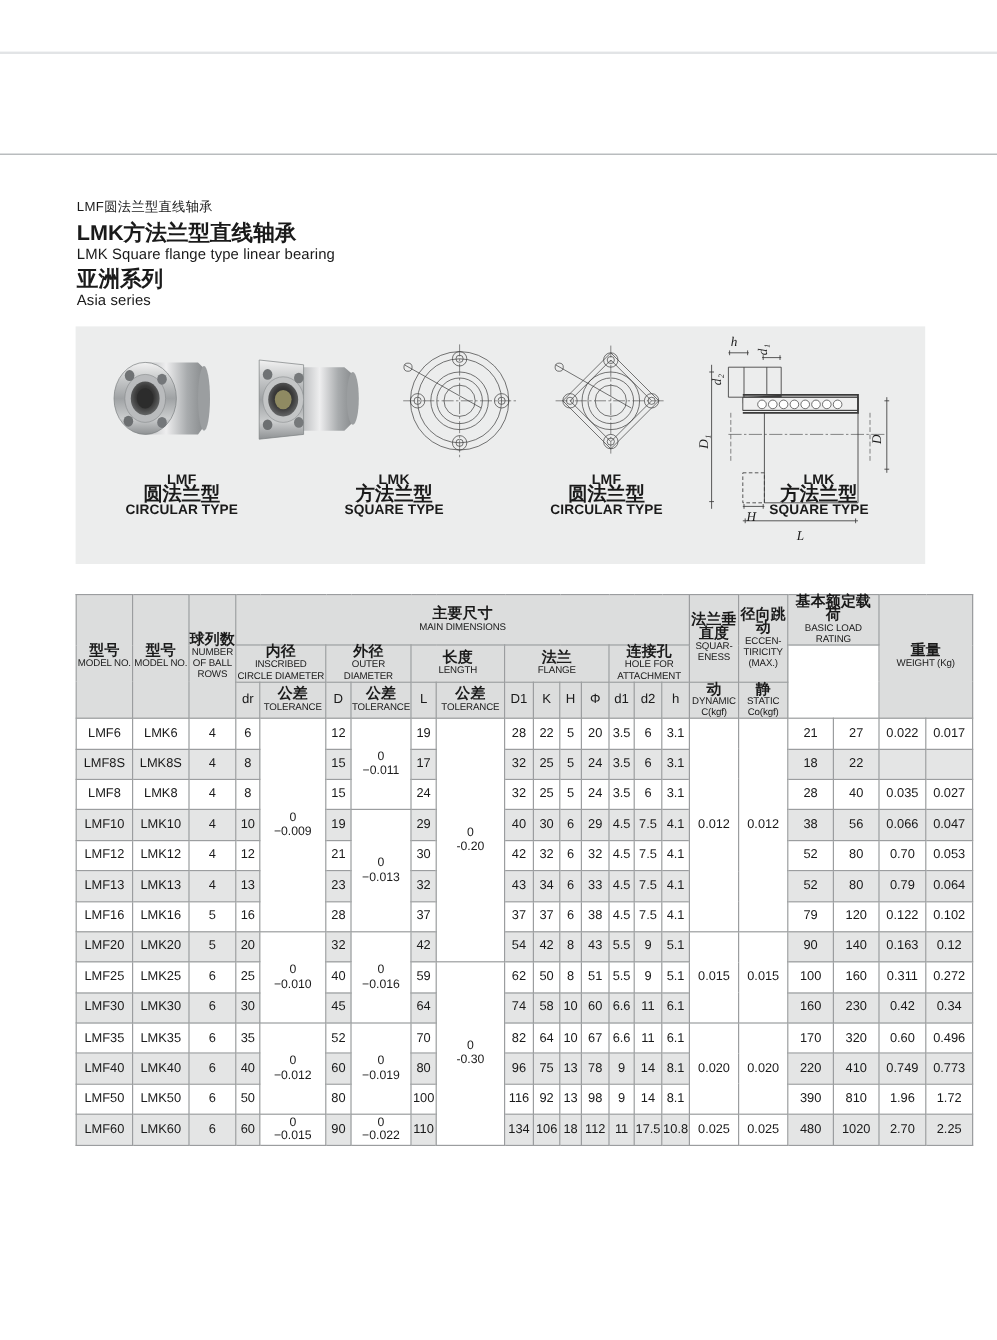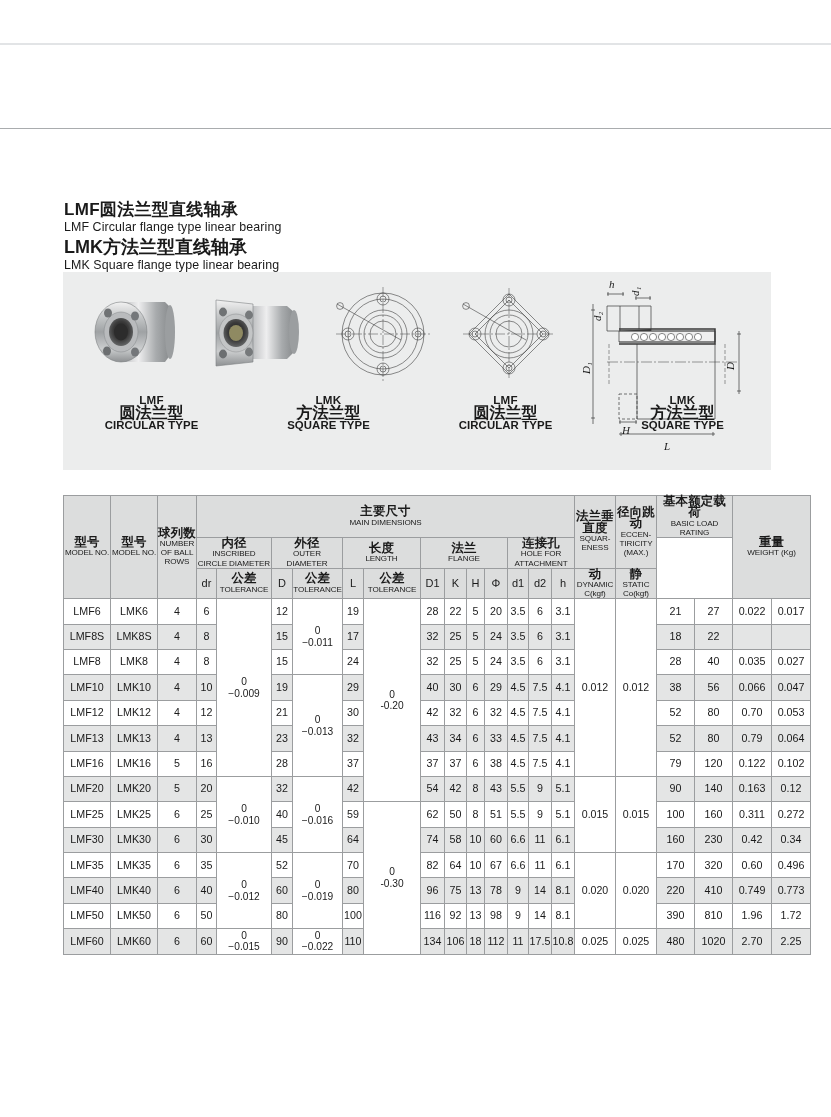--- a/index.html
+++ b/index.html
@@ -9,21 +9,21 @@
     background: #ffffff;
     font-family: "Liberation Sans", "DejaVu Sans", sans-serif;
     color: #1a1a1a;
     position: relative;
     overflow: hidden;
   }
   .rule-top { position:absolute; left:0; top:43px; width:831px; height:2px; background:#e2e4e6; }
   .rule-mid { position:absolute; left:0; top:128px; width:831px; height:1px; background:#a9acae; }
 
   .titles { position:absolute; left:64px; top:164px; width:420px; }
-  .t-cn { font-size:17px; font-weight:700; line-height:19px; letter-spacing:.3px;margin-top:36px; }
+  .t-cn { font-size:11px; font-weight:400; line-height:19px; letter-spacing:.3px; }
   .t-en { font-size:12.4px; line-height:17px; letter-spacing:.1px; }
   .t-cn2 { font-size:18px; font-weight:700; line-height:20px; margin-top:1px; }
 
   
   .figband {
     position:absolute; left:63px; top:272px; width:708px; height:198px;
     background:#eceded;
   }
   .photos { position:absolute; left:10px; top:8px; width:245px; height:110px; }
   .draws  { position:absolute; left:258px; top:6px; width:255px; height:112px; }
@@ -62,24 +62,24 @@
   .mono-num { font-size:10.7px; }
 </style>
 </head>
 <body>
 
 <div class="rule-top"></div>
 <div class="rule-mid"></div>
 
 <div class="titles">
   <div class="t-cn">LMF圆法兰型直线轴承</div>
-  <div class="t-en">LMF Circular flange type linear bearing</div>
   <div class="t-cn2">LMK方法兰型直线轴承</div>
   <div class="t-en">LMK Square flange type linear bearing</div>
   <div class="t-cn2">亚洲系列</div>
+  <div class="t-en">Asia series</div>
 </div>
 
 <div class="figband">
 
   <svg class="photos" viewBox="0 0 245 110">
     <defs>
       <linearGradient id="steel" x1="0" y1="0" x2="0" y2="1">
         <stop offset="0%" stop-color="#f2f2f2"></stop>
           <stop offset="22%" stop-color="#c9cbcc"></stop>
         <stop offset="50%" stop-color="#9fa2a4"></stop>

